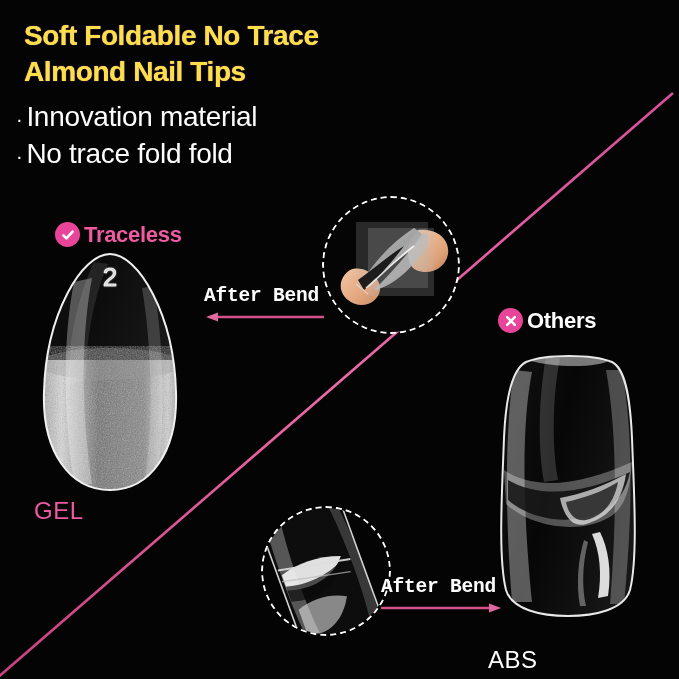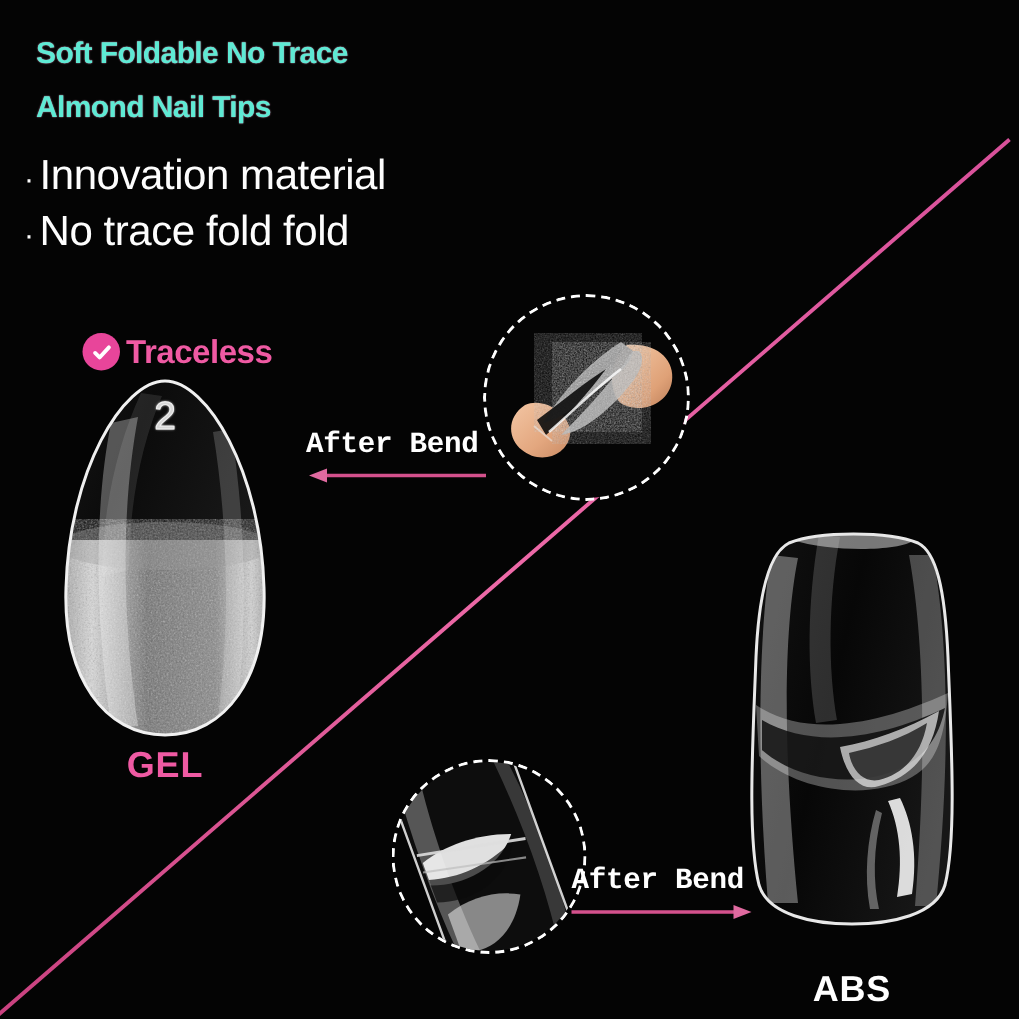--- a/index.html
+++ b/index.html
@@ -9,22 +9,22 @@
     background:#040404;
   }
   #stage{position:absolute;inset:0;width:679px;height:679px;overflow:hidden;}
 
   
   .divider{position:absolute;left:0;top:0;width:679px;height:679px;pointer-events:none;}
 
   
   .headline{
     position:absolute;left:24px;top:18px;width:640px;
-    font-weight:bold;font-size:20px;line-height:36px;
-    color:#5eead4;letter-spacing:-0.4px;
+    font-weight:bold;font-size:28px;line-height:36px;
+    color:#fde047;letter-spacing:-0.4px;
     text-shadow:0 0 1px #f2a4c9;
     white-space:pre-line;
   }
   .bullets{position:absolute;left:16px;top:98px;width:600px;}
   .bullet{
     color:#fdfdfd;font-size:28px;line-height:37px;font-weight:normal;
     letter-spacing:-0.3px;display:flex;align-items:baseline;
   }
   .bullet .dot{font-size:20px;margin-right:4px;line-height:1;color:#fdfdfd;}
 
@@ -39,21 +39,21 @@
   #badge-traceless .btxt{color:#ef5aa3;}
   #badge-others{left:498px;top:308px;}
   #badge-others .btxt{color:#ffffff;}
 
   
   .nail-wrap{position:absolute;}
   #gel-wrap{left:34px;top:252px;width:152px;height:242px;}
   #abs-wrap{left:488px;top:352px;width:160px;height:268px;}
 
   .tiplabel{
-    position:absolute;font-size:24px;font-weight:bold;letter-spacing:0.5px;text-align:center;
+    position:absolute;font-size:24px;font-weight:normal;letter-spacing:0.5px;
   }
   #gel-label{left:34px;top:497px;width:152px;color:#ef5aa3;}
   #abs-label{left:488px;top:646px;width:160px;color:#ffffff;}
 
   .sizenum{
     position:absolute;left:34px;top:262px;width:152px;text-align:center;
     font-size:26px;color:#d8d8d8;font-weight:normal;
     text-shadow:0 0 2px #ffffff,0 0 1px #ffffff;
     -webkit-text-stroke:0.6px #f2f2f2;
   }
@@ -212,20 +212,28 @@
   </div>
 
   <div class="annot" id="annot-top">
     <span class="atext">After Bend</span>
     <svg class="arrow" width="122" height="12" viewBox="0 0 122 12" aria-hidden="true">
       <line x1="120" y1="6" x2="12" y2="6" stroke="#d4518c" stroke-width="2.4"></line>
       <path d="M2 6 L14 1.4 L14 10.6 Z" fill="#e06aa0"></path>
     </svg>
   </div>
 
+  <div class="badge" id="badge-others">
+    <span class="mark" style="background:#e8459a;">
+      <svg width="16" height="16" viewBox="0 0 16 16" aria-hidden="true">
+        <path d="M4.2 4.2 L11.8 11.8 M11.8 4.2 L4.2 11.8" fill="none" stroke="#ffffff" stroke-width="2.6" stroke-linecap="round"></path>
+      </svg>
+    </span>
+    <span class="btxt">Others</span>
+  </div>
 
   <div class="nail-wrap" id="abs-wrap">
     <svg width="160" height="268" viewBox="0 0 160 268" aria-hidden="true">
       <defs>
         <clipPath id="coffinClip">
           <path d="M38 10 C58 2 104 2 124 10 C136 16 142 40 144 86 C146 140 150 206 142 238 C136 258 106 264 80 264 C54 264 24 258 18 238 C10 206 14 140 16 86 C18 40 26 16 38 10 Z"></path>
         </clipPath>
         <linearGradient id="absBody" x1="0" y1="0" x2="1" y2="0.4">
           <stop offset="0" stop-color="#141414"></stop>
             <stop offset="0.5" stop-color="#070707"></stop>

